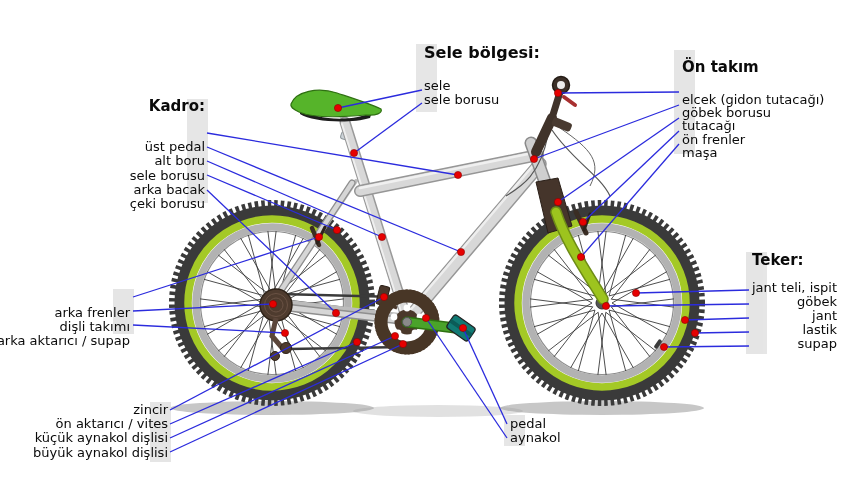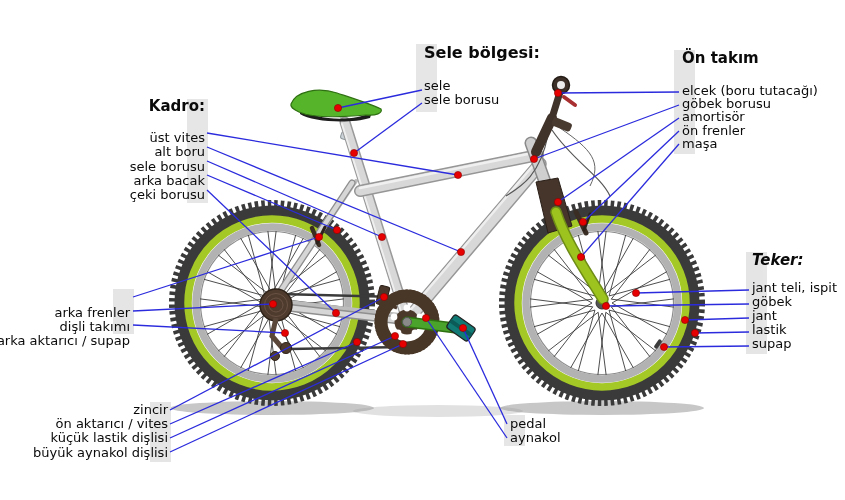--- a/index.html
+++ b/index.html
@@ -4,30 +4,30 @@
 <style>
   html,body{margin:0;padding:0;background:#fff;}
   .stage{position:relative;width:845px;height:500px;background:#ffffff;overflow:hidden;
          font-family:"DejaVu Sans","Liberation Sans",sans-serif;color:#0a0a0a;}
   .stage svg{position:absolute;left:0;top:0;}
   .lgroup{position:absolute;white-space:nowrap;font-size:13px;line-height:13.6px;}
   .lgroup .hdr{font-weight:bold;font-size:15px;line-height:17px;}
   .lgroup .items div{height:13.6px;}
   .rt{text-align:right;}
   .g-kadro{right:640px;top:98px;}
-  .g-kadro .hdr{margin-bottom:16px;}
+  .g-kadro .hdr{margin-bottom:25px;}
   .g-kadro .items div{height:14.3px;}
   .g-sele{left:424px;top:44px;}
   .g-sele .hdr{font-size:16px;margin-bottom:18px;}
-  .g-on{left:682px;top:50px;}
+  .g-on{left:682px;top:59px;}
   .g-on .hdr{margin-bottom:17px;}
   .g-on .items div{height:13.2px;}
   .g-teker{left:752px;top:252px;}
-  .g-teker .hdr{margin-bottom:12px;font-style:italic;}
-  .g-teker .items div{height:14px;}
+  .g-teker .hdr{margin-bottom:12px;}
+  .g-teker .items div{height:14px;text-align:right;}
   .g-arka{right:715px;top:306px;}
   .g-arka .items div{height:14.2px;}
   .g-ayna{right:677px;top:403px;}
   .g-ayna .items div{height:14.2px;}
   .g-pedal{left:510px;top:417px;}
   .g-pedal .items div{height:14px;}
   .strip{opacity:.9;}
   g.spokes line{stroke:#2f2f2f;stroke-width:.9;opacity:.95;}
   g.leaders line{stroke-width:1.3;fill:none;}
   g.markers circle{stroke:#8d0000;stroke-width:.6;}
@@ -292,42 +292,42 @@
     <circle cx="395" cy="336" r="3.6"></circle>
         <circle cx="403" cy="344" r="3.6"></circle>
     <circle cx="463" cy="328" r="3.6"></circle>
         <circle cx="426" cy="318" r="3.6"></circle>
   </g>
 </svg>
 
 <div class="lgroup g-kadro rt">
   <div class="hdr">Kadro:</div>
   <div class="items">
-    <div>üst vites</div>
+    <div>üst pedal</div>
     <div>alt boru</div>
     <div>sele borusu</div>
     <div>arka bacak</div>
     <div>çeki borusu</div>
   </div>
 </div>
 
 <div class="lgroup g-sele">
   <div class="hdr">Sele bölgesi:</div>
   <div class="items">
     <div>sele</div>
     <div>sele borusu</div>
   </div>
 </div>
 
 <div class="lgroup g-on">
   <div class="hdr">Ön takım</div>
   <div class="items">
-    <div>elcek (boru tutacağı)</div>
+    <div>elcek (gidon tutacağı)</div>
     <div>göbek borusu</div>
-    <div>amortisör</div>
+    <div>tutacağı</div>
     <div>ön frenler</div>
     <div>maşa</div>
   </div>
 </div>
 
 <div class="lgroup g-teker">
   <div class="hdr">Teker:</div>
   <div class="items">
     <div>jant teli, ispit</div>
     <div>göbek</div>
@@ -342,21 +342,21 @@
     <div>arka frenler</div>
     <div>dişli takımı</div>
     <div>arka aktarıcı / supap</div>
   </div>
 </div>
 
 <div class="lgroup g-ayna rt">
   <div class="items">
     <div>zincir</div>
     <div>ön aktarıcı / vites</div>
-    <div>küçük lastik dişlisi</div>
+    <div>küçük aynakol dişlisi</div>
     <div>büyük aynakol dişlisi</div>
   </div>
 </div>
 
 <div class="lgroup g-pedal">
   <div class="items">
     <div>pedal</div>
     <div>aynakol</div>
   </div>
 </div>

